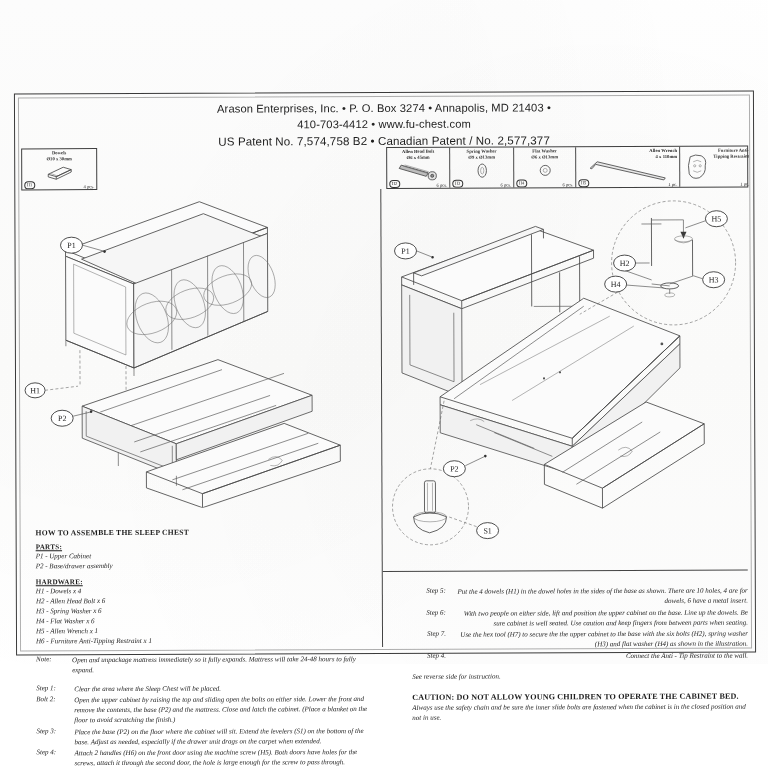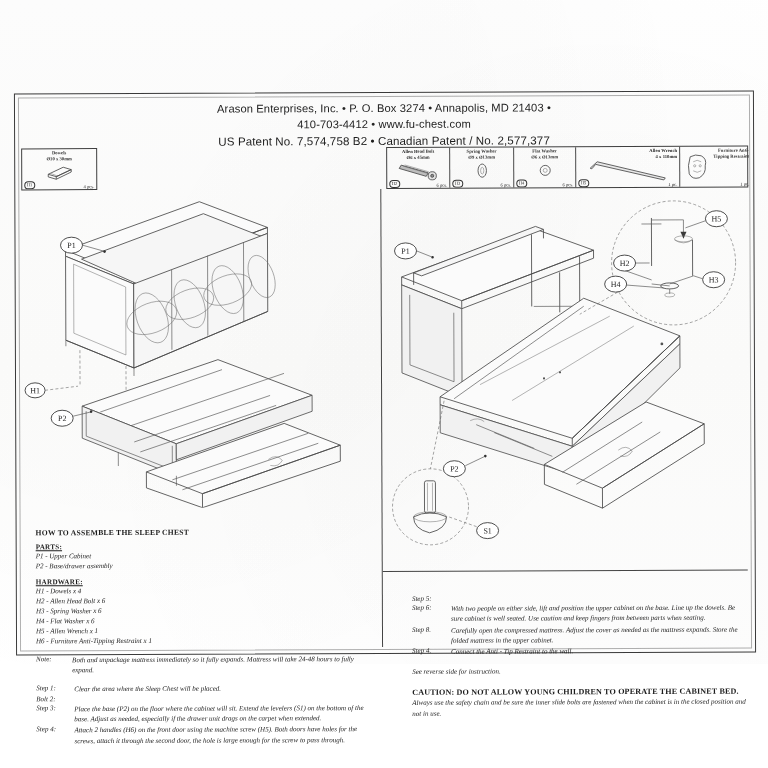--- a/index.html
+++ b/index.html
@@ -454,54 +454,56 @@
       <div class="sub-head">HARDWARE:</div>
       <div class="itm">H1 - Dowels x 4</div>
       <div class="itm">H2 - Allen Head Bolt x 6</div>
       <div class="itm">H3 - Spring Washer x 6</div>
       <div class="itm">H4 - Flat Washer x 6</div>
       <div class="itm">H5 - Allen Wrench x 1</div>
       <div class="itm">H6 - Furniture Anti-Tipping Restraint x 1</div>
 
       <div class="noteRow">
         <div class="lbl">Note:</div>
-        <div class="bdy"><span class="u">Both and unpackage mattress immediately</span><span> so it fully expands. Mattress will take 24-48 hours to fully expand.</span></div>
+        <div class="bdy"><span class="u">Open and unpackage mattress immediately</span><span> so it fully expands. Mattress will take 24-48 hours to fully expand.</span></div>
       </div>
 
       <div class="stepList">
         <div class="stepRow">
           <div class="lbl">Step 1:</div>
           <div class="bdy">Clear the area where the Sleep Chest will be placed.</div>
         </div>
         <div class="stepRow">
           <div class="lbl">Bolt 2:</div>
+          <div class="bdy">Open the upper cabinet by raising the top and sliding open the bolts on either side. Lower the front and remove the contents, the base (P2) and the mattress. Close and latch the cabinet. (Place a blanket on the floor to avoid scratching the finish.)</div>
         </div>
         <div class="stepRow">
           <div class="lbl">Step 3:</div>
           <div class="bdy">Place the base (P2) on the floor where the cabinet will sit. Extend the levelers (S1) on the bottom of the base. Adjust as needed, especially if the drawer unit drags on the carpet when extended.</div>
         </div>
         <div class="stepRow">
           <div class="lbl">Step 4:</div>
           <div class="bdy">Attach 2 handles (H6) on the front door using the machine screw (H5). Both doors have holes for the screws, attach it through the second door, the hole is large enough for the screw to pass through.</div>
         </div>
       </div>
     </div>
 
     <div class="txt" id="right-text">
-      <div class="stepList rsteps" style="margin-top:16px;">
+      <div class="stepList rsteps" style="margin-top:8px;text-align:right;">
         <div class="stepRow">
           <div class="lbl">Step 5:</div>
+          <div class="bdy">Put the 4 dowels (H1) in the dowel holes in the sides of the base as shown. There are 10 holes, 4 are for dowels, 6 have a metal insert.</div>
         </div>
         <div class="stepRow">
           <div class="lbl">Step 6:</div>
           <div class="bdy"><span>With two people on either side, lift and position the upper cabinet on the base.  Line up the dowels. Be sure cabinet is well seated. </span><span class="u">Use caution and keep fingers from between parts when seating.</span></div>
         </div>
         <div class="stepRow">
-          <div class="lbl">Step 8.</div>
-          <div class="bdy">Carefully open the compressed mattress.  Adjust the cover as needed as the mattress expands. Store the folded mattress in the upper cabinet.</div>
+          <div class="lbl">Step 7.</div>
+          <div class="bdy">Use the hex tool (H7) to secure the the upper cabinet to the base with the six bolts (H2), spring washer (H3) and  flat washer (H4) as shown in the illustration.</div>
         </div>
         <div class="stepRow">
           <div class="lbl">Step 4.</div>
           <div class="bdy">Connect the Anti - Tip Restraint to the wall.</div>
         </div>
       </div>
 
       <div class="tail">See reverse side for instruction.</div>
 
       <div class="caution-h">CAUTION: DO NOT ALLOW YOUNG CHILDREN TO OPERATE THE CABINET BED.</div>

